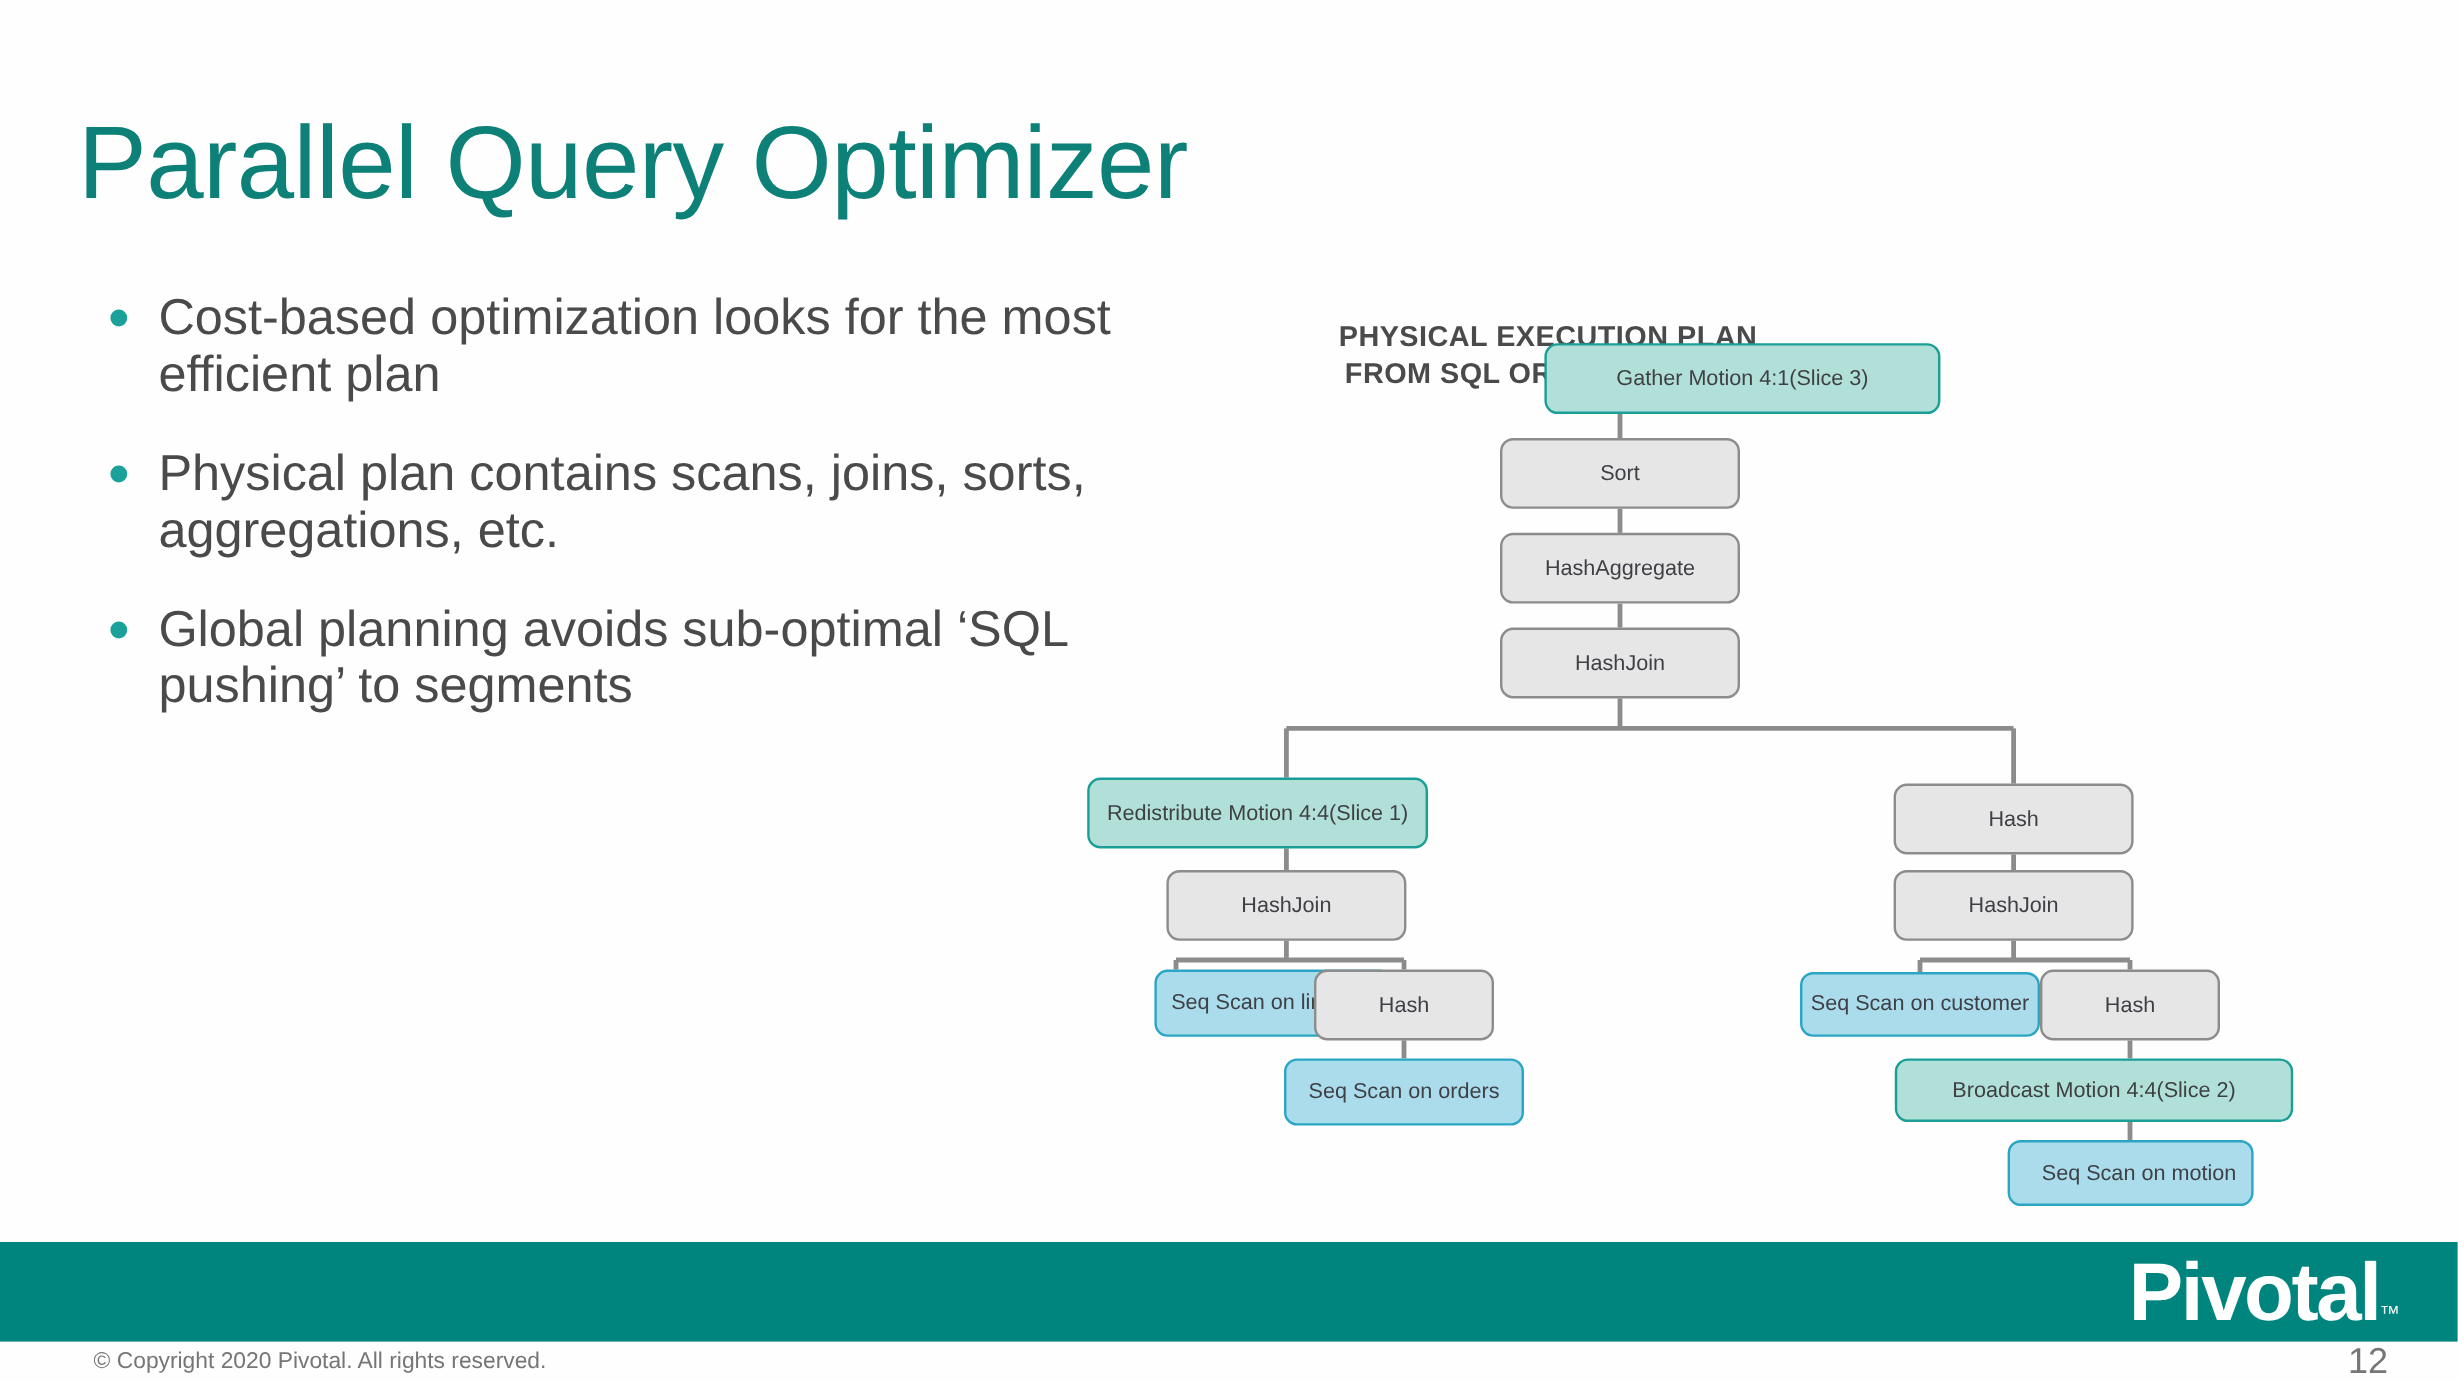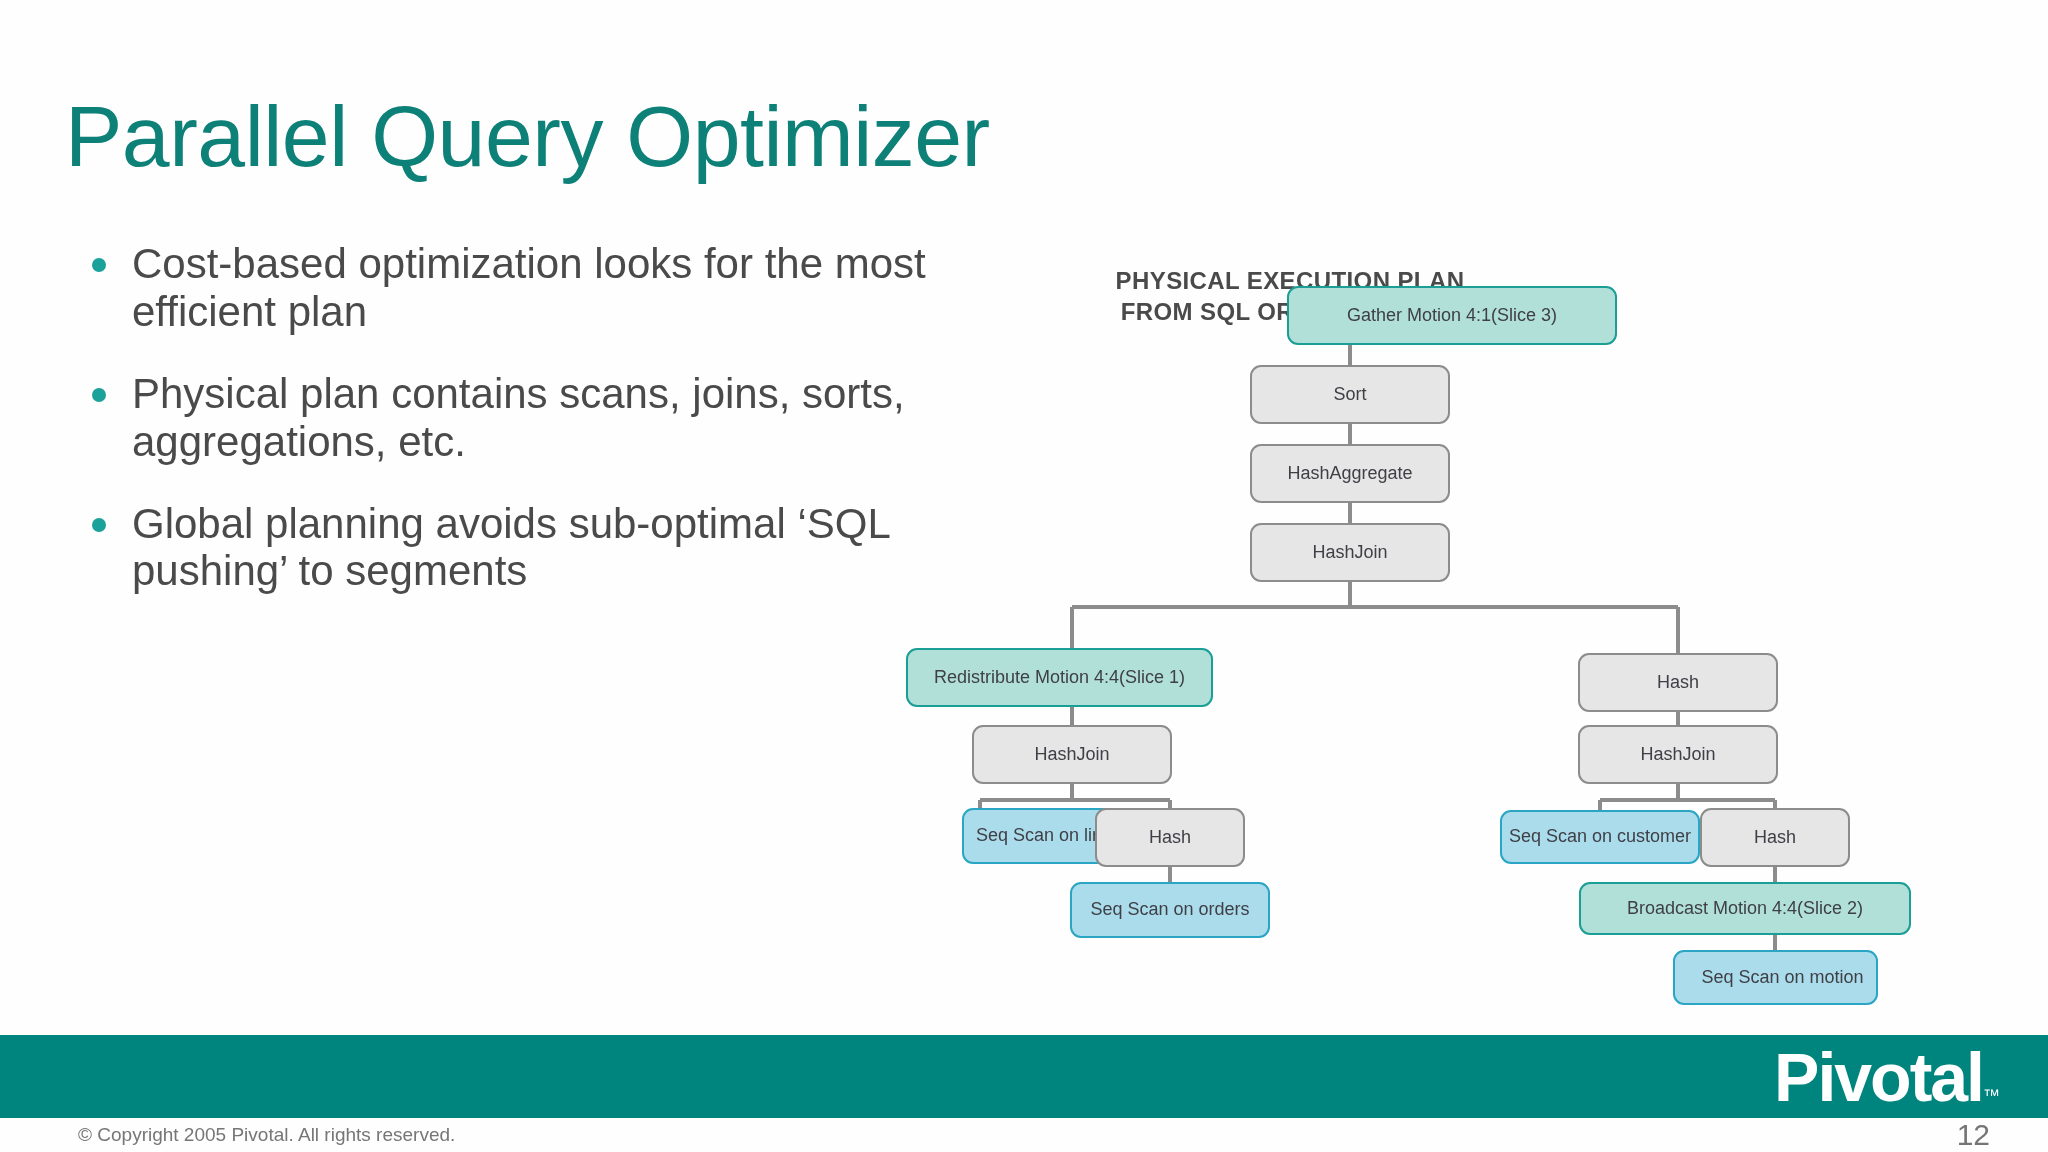--- a/index.html
+++ b/index.html
@@ -179,21 +179,21 @@
     </div>
 
     <div class="node gray" style="left:310px;top:189px;width:200px;height:59px;">
       <span>HashAggregate</span>
     </div>
 
     <div class="node gray" style="left:310px;top:268px;width:200px;height:59px;">
       <span>HashJoin</span>
     </div>
 
-    <div class="node teal" style="left:-34px;top:393px;width:307px;height:59px;">
+    <div class="node teal" style="left:-34px;top:393px;width:284px;height:59px;">
       <span>Redistribute Motion 4:4(Slice 1)</span>
     </div>
 
     <div class="node gray" style="left:638px;top:398px;width:200px;height:59px;">
       <span>Hash</span>
     </div>
 
     <div class="node gray" style="left:32px;top:470px;width:200px;height:59px;">
       <span>HashJoin</span>
     </div>
@@ -227,16 +227,16 @@
     </div>
 
     <div class="node blue" style="left:733px;top:695px;width:205px;height:55px;padding-left:20px;">
       <span>Seq Scan on motion</span>
     </div>
 
   </div>
 
   <div id="footer-bar"></div>
   <div id="logo"><span>Pivotal</span><span class="tm">™</span></div>
-  <div id="copyright">© Copyright 2005 Pivotal. All rights reserved.</div>
+  <div id="copyright">© Copyright 2020 Pivotal. All rights reserved.</div>
   <div id="pagenum">12</div>
 
 </div>
 
 </body></html>

